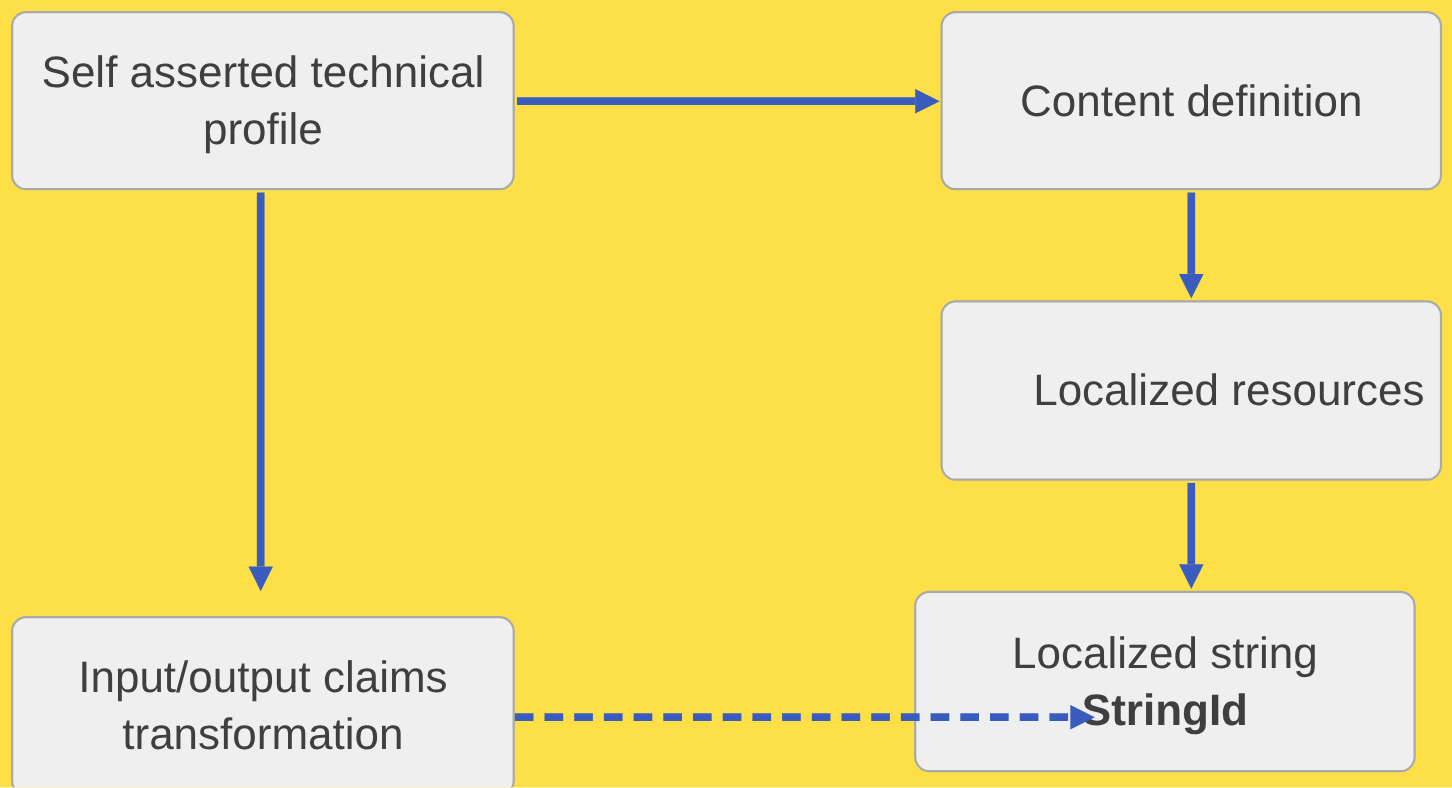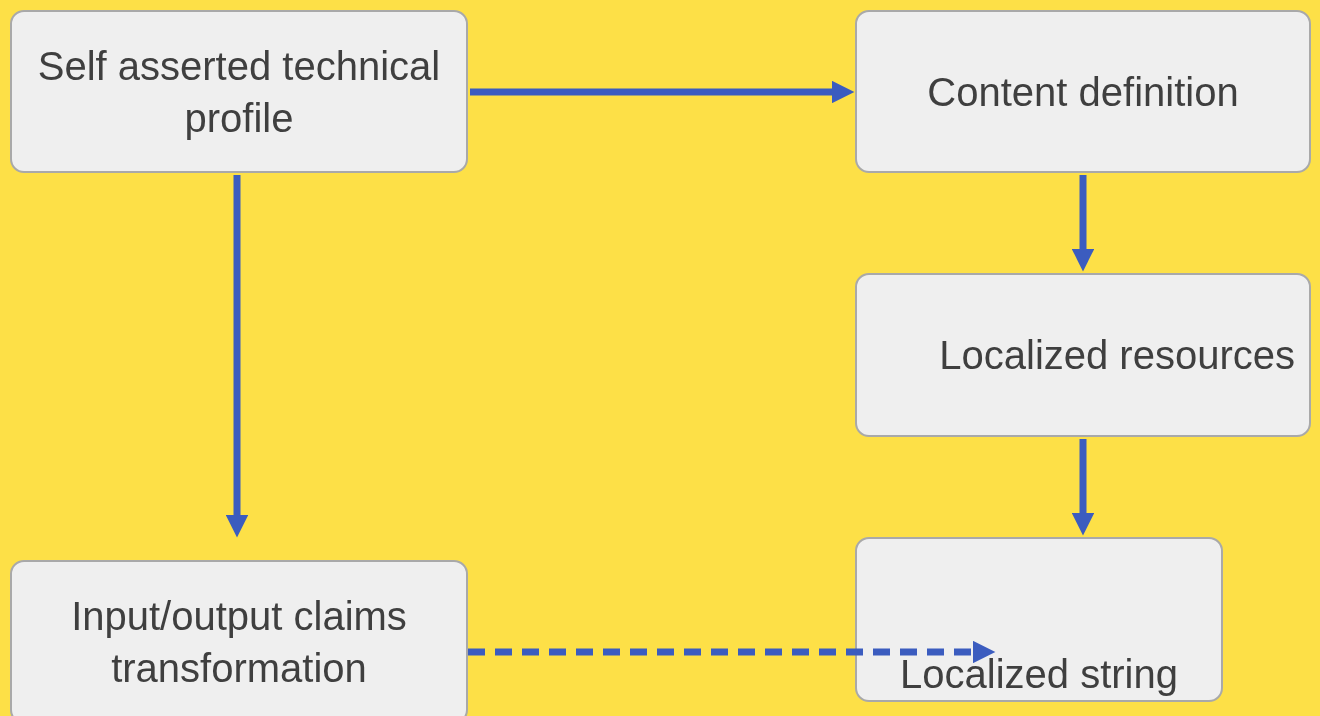--- a/index.html
+++ b/index.html
@@ -52,21 +52,21 @@
     padding: 0 14px;
     z-index: 1;
   }
   .node .sublabel {
     font-weight: bold;
   }
   .n1 { left: 10px;  top: 10px;  width: 458px; height: 163px; }
   .n2 { left: 855px; top: 10px;  width: 456px; height: 163px; text-align: right; }
   .n3 { left: 855px; top: 273px; width: 456px; height: 164px; align-items: flex-end; }
   .n4 { left: 10px;  top: 560px; width: 458px; height: 164px; text-align: center; }
-  .n5 { left: 855px; top: 537px; width: 368px; height: 165px; justify-content: flex-end; }
+  .n5 { left: 831px; top: 537px; width: 456px; height: 165px; }
 </style>
 </head>
 <body>
 
 <div class="stage">
 
   <svg class="edges" viewBox="0 0 1320 716" xmlns="http://www.w3.org/2000/svg">
     <defs>
       <marker id="ah" viewBox="0 0 10 10" refX="0" refY="5" markerWidth="3.4" markerHeight="3.2" orient="auto" markerUnits="strokeWidth">
         <path class="arrowhead-path" d="M 0 0 L 10 5 L 0 10 z"></path>
@@ -90,15 +90,16 @@
   <div class="node n3">
     <span class="label">Localized resources</span>
   </div>
 
   <div class="node n4">
     <span class="label">Input/output claims transformation</span>
   </div>
 
   <div class="node n5">
     <span class="label">Localized string</span>
+    <span class="sublabel">StringId</span>
   </div>
 
 </div>
 
 </body></html>

